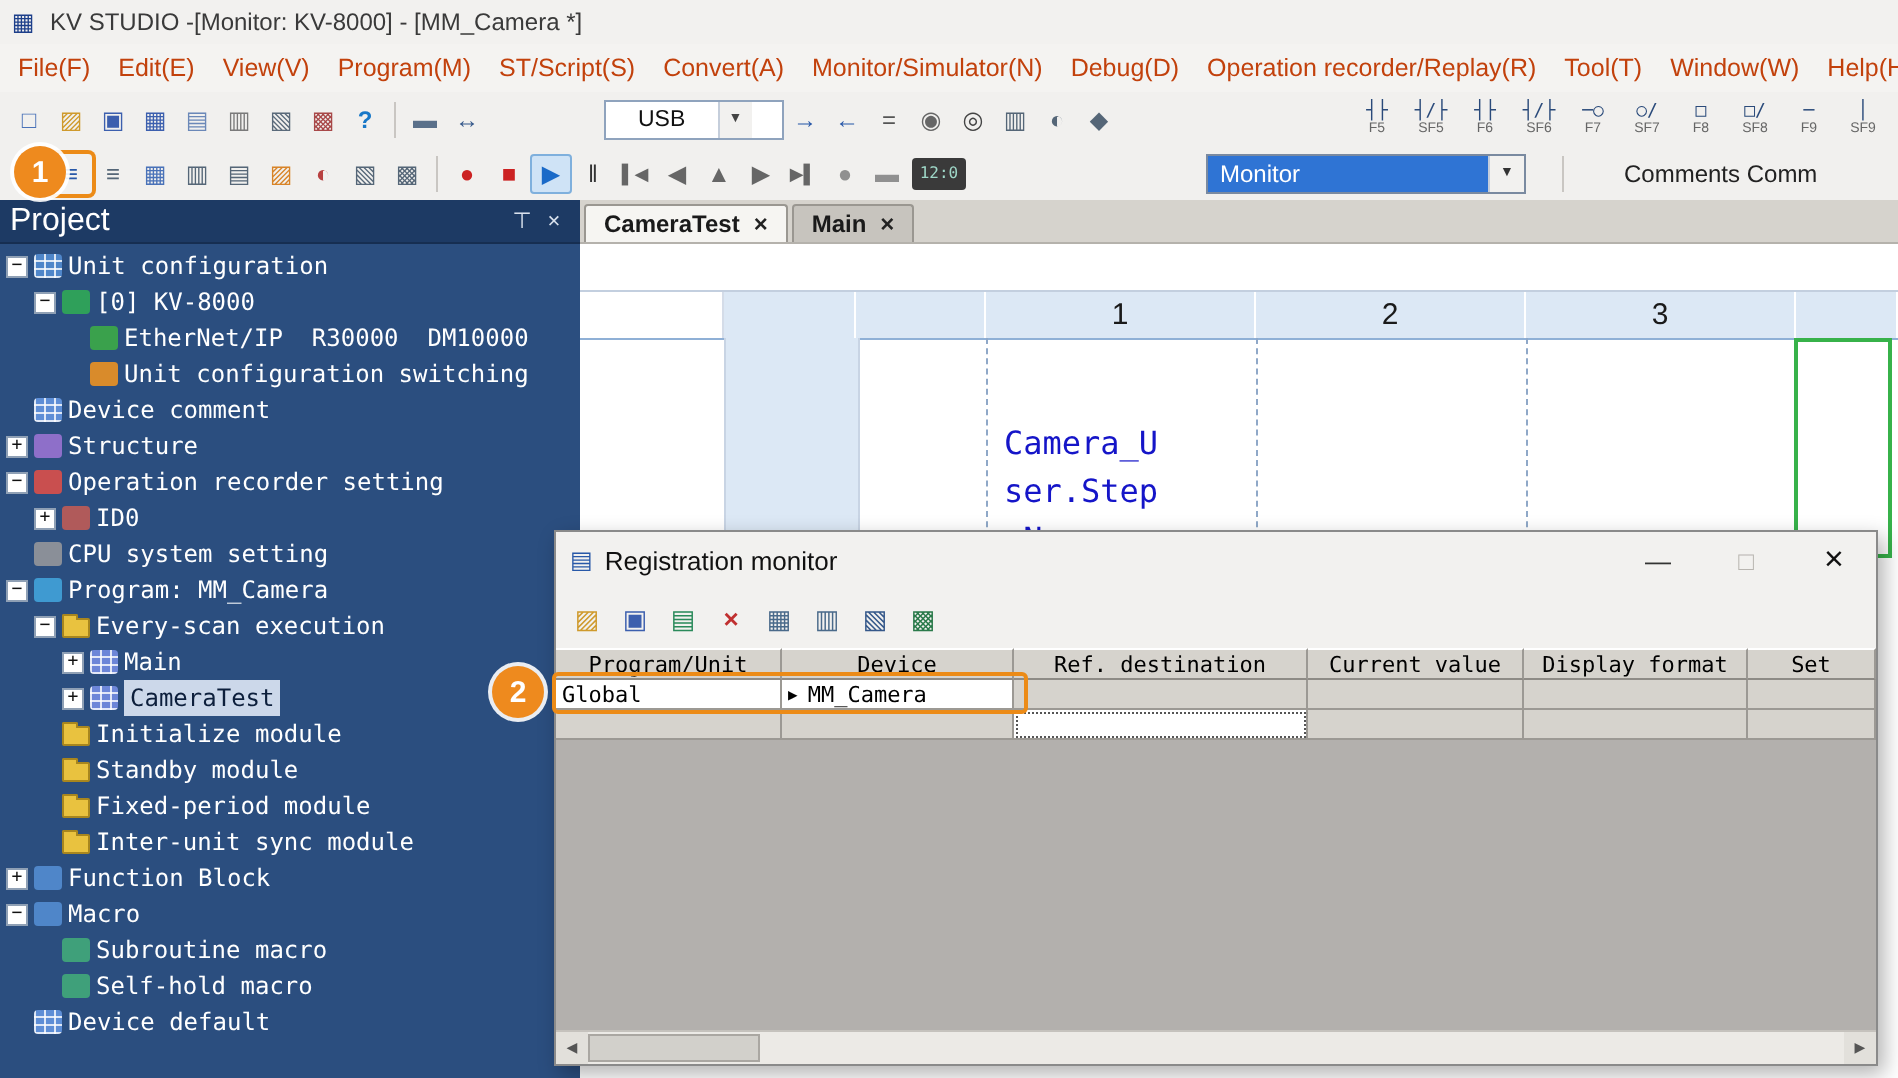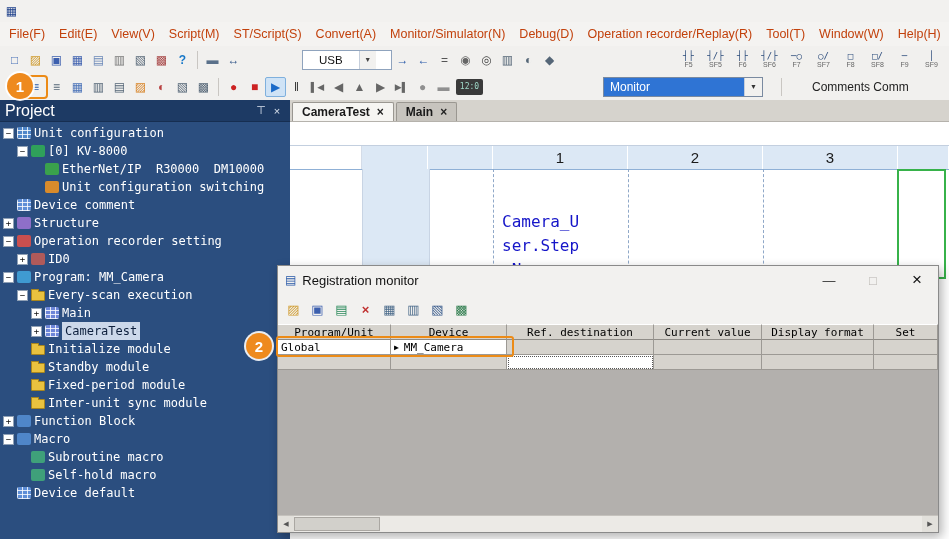--- a/index.html
+++ b/index.html
@@ -138,27 +138,28 @@
   #badge1{left:7px;top:73px}
   #badge2{left:246px;top:333px}
   .row-box{position:absolute;left:276px;top:336px;width:238px;height:21px;border:2px solid #ec8b17;
            border-radius:3px;z-index:15;box-sizing:border-box}
 </style>
 </head>
 <body>
 
 <div class="titlebar">
   <span class="app-icon">▦</span>
+  <span class="title-text">KV STUDIO -[Monitor: KV-8000] - [MM_Camera *]</span>
 </div>
 
 <div class="menubar">
   <span class="menu-item">File(F)</span>
   <span class="menu-item">Edit(E)</span>
   <span class="menu-item">View(V)</span>
-  <span class="menu-item">Script(M)</span>
+  <span class="menu-item">Program(M)</span>
   <span class="menu-item">ST/Script(S)</span>
   <span class="menu-item">Convert(A)</span>
   <span class="menu-item">Monitor/Simulator(N)</span>
   <span class="menu-item">Debug(D)</span>
   <span class="menu-item">Operation recorder/Replay(R)</span>
   <span class="menu-item">Tool(T)</span>
   <span class="menu-item">Window(W)</span>
   <span class="menu-item">Help(H)</span>
 </div>
 
@@ -304,20 +305,25 @@
         <span class="exp">−</span>
         <span class="ic ic-rec"></span>
         <span class="tlabel">Operation recorder setting</span>
       </div>
     <div class="trow lv1">
         <span class="exp">+</span>
         <span class="ic ic-id"></span>
         <span class="tlabel">ID0</span>
       </div>
     <div class="trow lv0">
+        <span class="exp"></span>
+        <span class="ic ic-cpu"></span>
+        <span class="tlabel">CPU system setting</span>
+      </div>
+    <div class="trow lv0">
         <span class="exp">−</span>
         <span class="ic ic-prog"></span>
         <span class="tlabel">Program: MM_Camera</span>
       </div>
     <div class="trow lv1">
         <span class="exp">−</span>
         <span class="ic ic-folder"></span>
         <span class="tlabel">Every-scan execution</span>
       </div>
     <div class="trow lv2">

